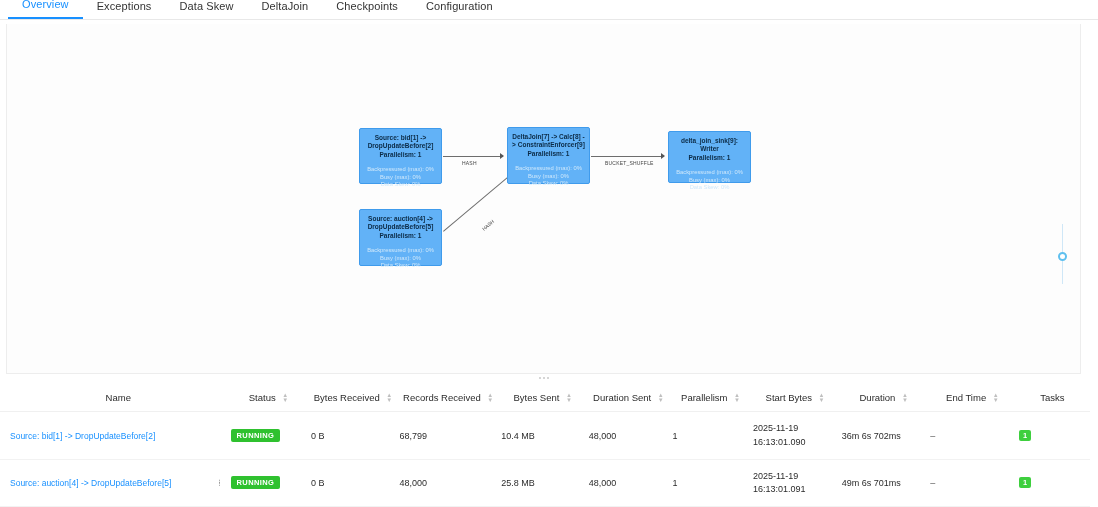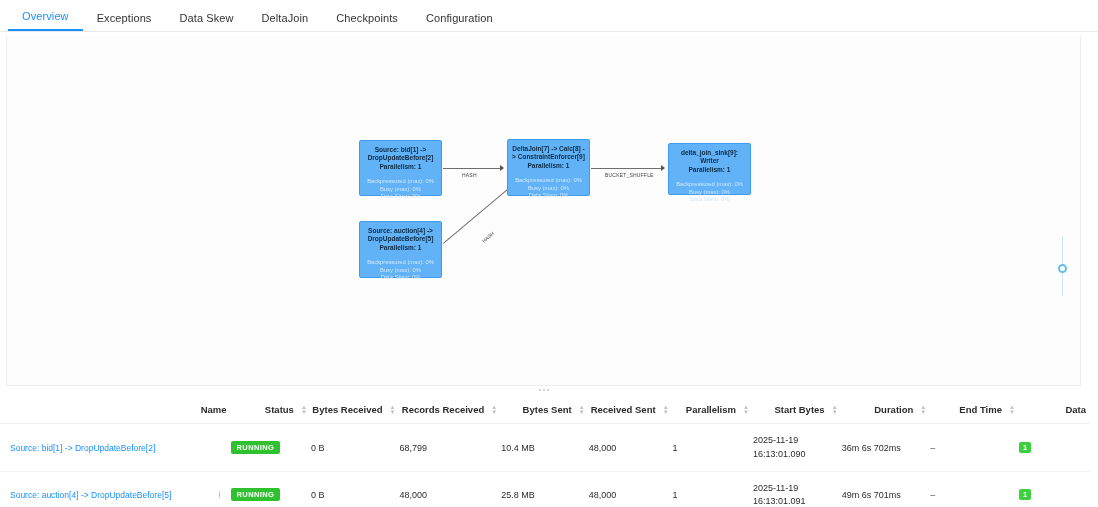--- a/index.html
+++ b/index.html
@@ -5,21 +5,21 @@
   * { box-sizing: border-box; margin: 0; padding: 0; }
   html, body {
     width: 1098px; height: 507px;
     background: #ffffff;
     font-family: "Liberation Sans", sans-serif;
     color: #333;
     overflow: hidden;
   }
   
   .tabbar {
-    height: 32px;
+    height: 20px;
     display: flex;
     align-items: flex-end;
     gap: 0px;
     padding-left: 8px;
     border-bottom: 1px solid #e8e8e8;
     background: #fff;
   }
   .tab {
     font-size: 11px;
     color: #333;
@@ -121,23 +121,23 @@
     display: flex; align-items: center; justify-content: center;
     gap: 2px;
   }
   .splitter .grip i { width: 2px; height: 2px; background: #c8c8c8; border-radius: 50%; display:block; }
 
   
   .table-wrap { padding: 0 8px 0 0; }
   table { width: 100%; border-collapse: collapse; table-layout: fixed; }
   thead th {
     font-size: 9.5px;
-    font-weight: bold;
+    font-weight: normal;
     color: #2b2b2b;
-    text-align: right;
+    text-align: center;
     padding: 8px 4px 8px 0;
     border-bottom: 1px solid #f0f0f0;
     white-space: nowrap;
     position: relative;
   }
   thead th .sorter {
     display: inline-block;
     margin-left: 6px;
     width: 7px;
     vertical-align: middle;
@@ -296,26 +296,26 @@
         <col class="c-end">
         <col class="c-tasks">
   </colgroup>
   <thead>
     <tr>
       <th class="pad-left"><span>Name</span></th>
       <th><span>Status</span><span class="sorter"><span>▲</span><span>▼</span></span></th>
       <th><span>Bytes Received</span><span class="sorter"><span>▲</span><span>▼</span></span></th>
       <th><span>Records Received</span><span class="sorter"><span>▲</span><span>▼</span></span></th>
       <th><span>Bytes Sent</span><span class="sorter"><span>▲</span><span>▼</span></span></th>
-      <th><span>Received Sent</span><span class="sorter"><span>▲</span><span>▼</span></span></th>
+      <th><span>Duration Sent</span><span class="sorter"><span>▲</span><span>▼</span></span></th>
       <th><span>Parallelism</span><span class="sorter"><span>▲</span><span>▼</span></span></th>
       <th><span>Start Bytes</span><span class="sorter"><span>▲</span><span>▼</span></span></th>
       <th><span>Duration</span><span class="sorter"><span>▲</span><span>▼</span></span></th>
       <th><span>End Time</span><span class="sorter"><span>▲</span><span>▼</span></span></th>
-      <th><span>Data</span></th>
+      <th><span>Tasks</span></th>
     </tr>
   </thead>
   <tbody>
     <tr>
       <td class="name pad-left">Source: bid[1] -&gt; DropUpdateBefore[2]</td>
       <td class="row-handle"><span class="badge-running">RUNNING</span></td>
       <td>0 B</td>
       <td>68,799</td>
       <td>10.4 MB</td>
       <td>48,000</td>

